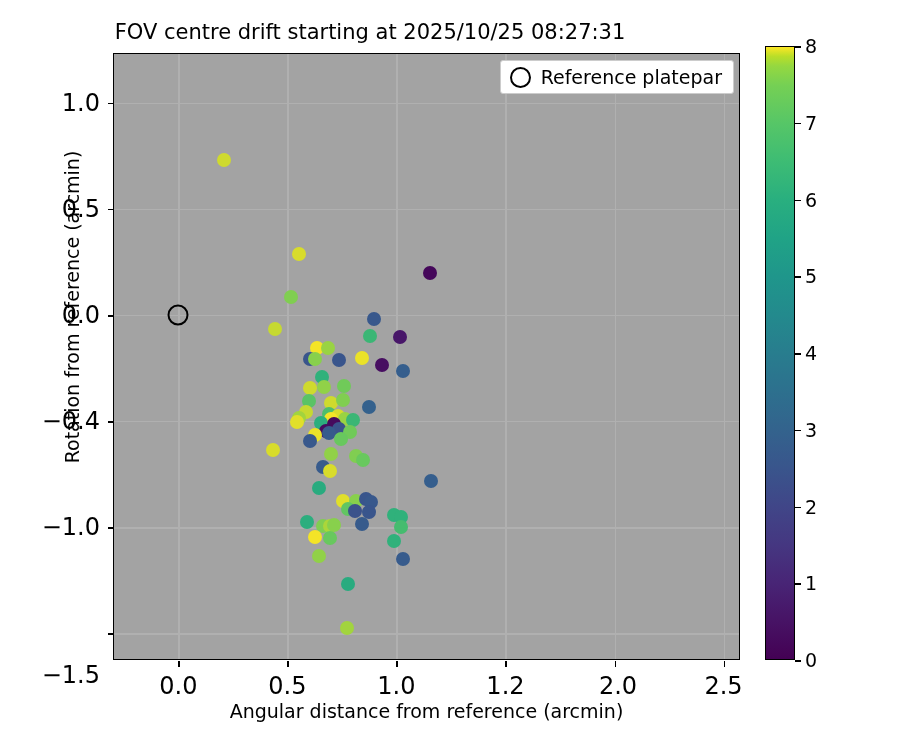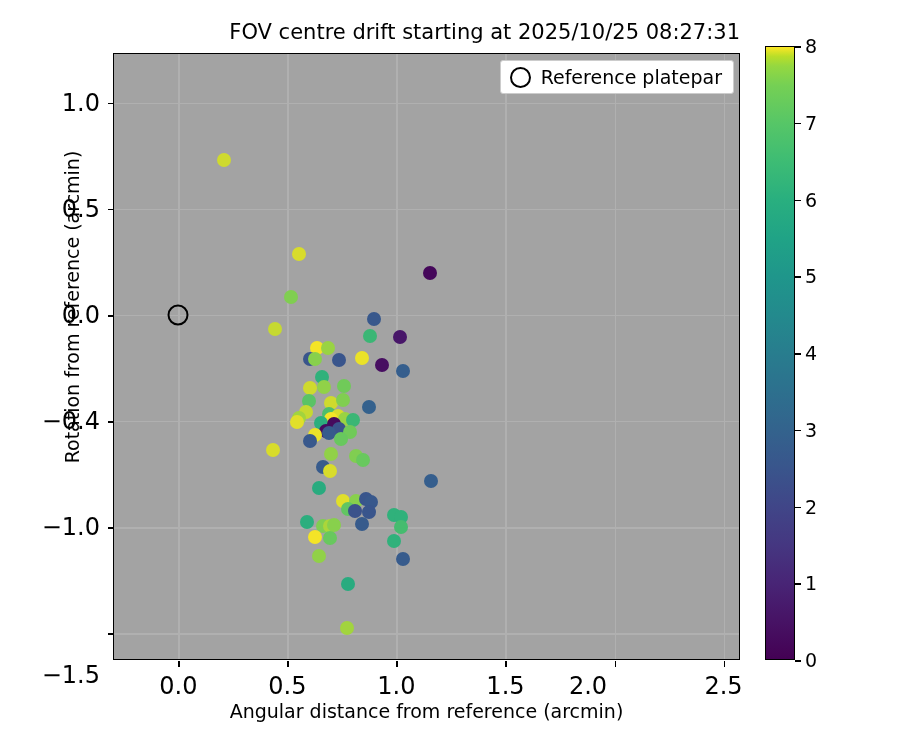--- a/index.html
+++ b/index.html
@@ -1,20 +1,20 @@
 <!DOCTYPE html>
 <html><head>
 <meta charset="utf-8">
 <style>
   html,body{margin:0;padding:0;background:#ffffff;}
   body{width:900px;height:750px;overflow:hidden;
        font-family:"DejaVu Sans","Liberation Sans",sans-serif;color:#000;}
   #figure{position:relative;width:900px;height:750px;}
 
-  #title{position:absolute;left:0;top:20px;width:740px;text-align:right;
+  #title{position:absolute;left:0;top:20px;width:740px;text-align:center;
          font-size:21px;color:#000;letter-spacing:0px;}
 
   
   #axes{position:absolute;left:113px;top:53px;width:627px;height:607px;
         border:1.4px solid #000;box-sizing:border-box;background:#a3a3a3;}
   #plotclip{position:absolute;inset:0;overflow:hidden;}
 
   .gridline{position:absolute;background:#b0b0b0;}
   .gridline.v{width:1.25px;top:0;bottom:0;}
   .gridline.h{height:1.25px;left:0;right:0;}
@@ -158,23 +158,23 @@
       <span class="lmark"></span>
       <span class="ltext">Reference platepar</span>
     </div>
   <div class="tick x" style="left: 64.3357px;"></div>
       <div class="ticklabel x" style="left: 64.3357px;">0.0</div>
       <div class="tick x" style="left: 173.379px;"></div>
       <div class="ticklabel x" style="left: 173.379px;">0.5</div>
       <div class="tick x" style="left: 282.423px;"></div>
       <div class="ticklabel x" style="left: 282.423px;">1.0</div>
       <div class="tick x" style="left: 391.466px;"></div>
-      <div class="ticklabel x" style="left: 391.466px;">1.5</div>
+      <div class="ticklabel x" style="left: 391.466px;">1.2</div>
       <div class="tick x" style="left: 500.51px;"></div>
-      <div class="ticklabel x" style="left: 474px;">2.0</div>
+      <div class="ticklabel x" style="left: 504px;">2.0</div>
       <div class="tick x" style="left: 609.553px;"></div>
       <div class="ticklabel x" style="left: 609.553px;">2.5</div>
       <div class="tick y" style="top: 48.8147px;"></div>
       <div class="ticklabel y" style="top: 48.8147px;">1.0</div>
       <div class="tick y" style="top: 154.934px;"></div>
       <div class="ticklabel y" style="top: 154.934px;">0.5</div>
       <div class="tick y" style="top: 261.052px;"></div>
       <div class="ticklabel y" style="top: 261.052px;">0.0</div>
       <div class="tick y" style="top: 367.171px;"></div>
       <div class="ticklabel y" style="top: 367.171px;">−0.4</div>

